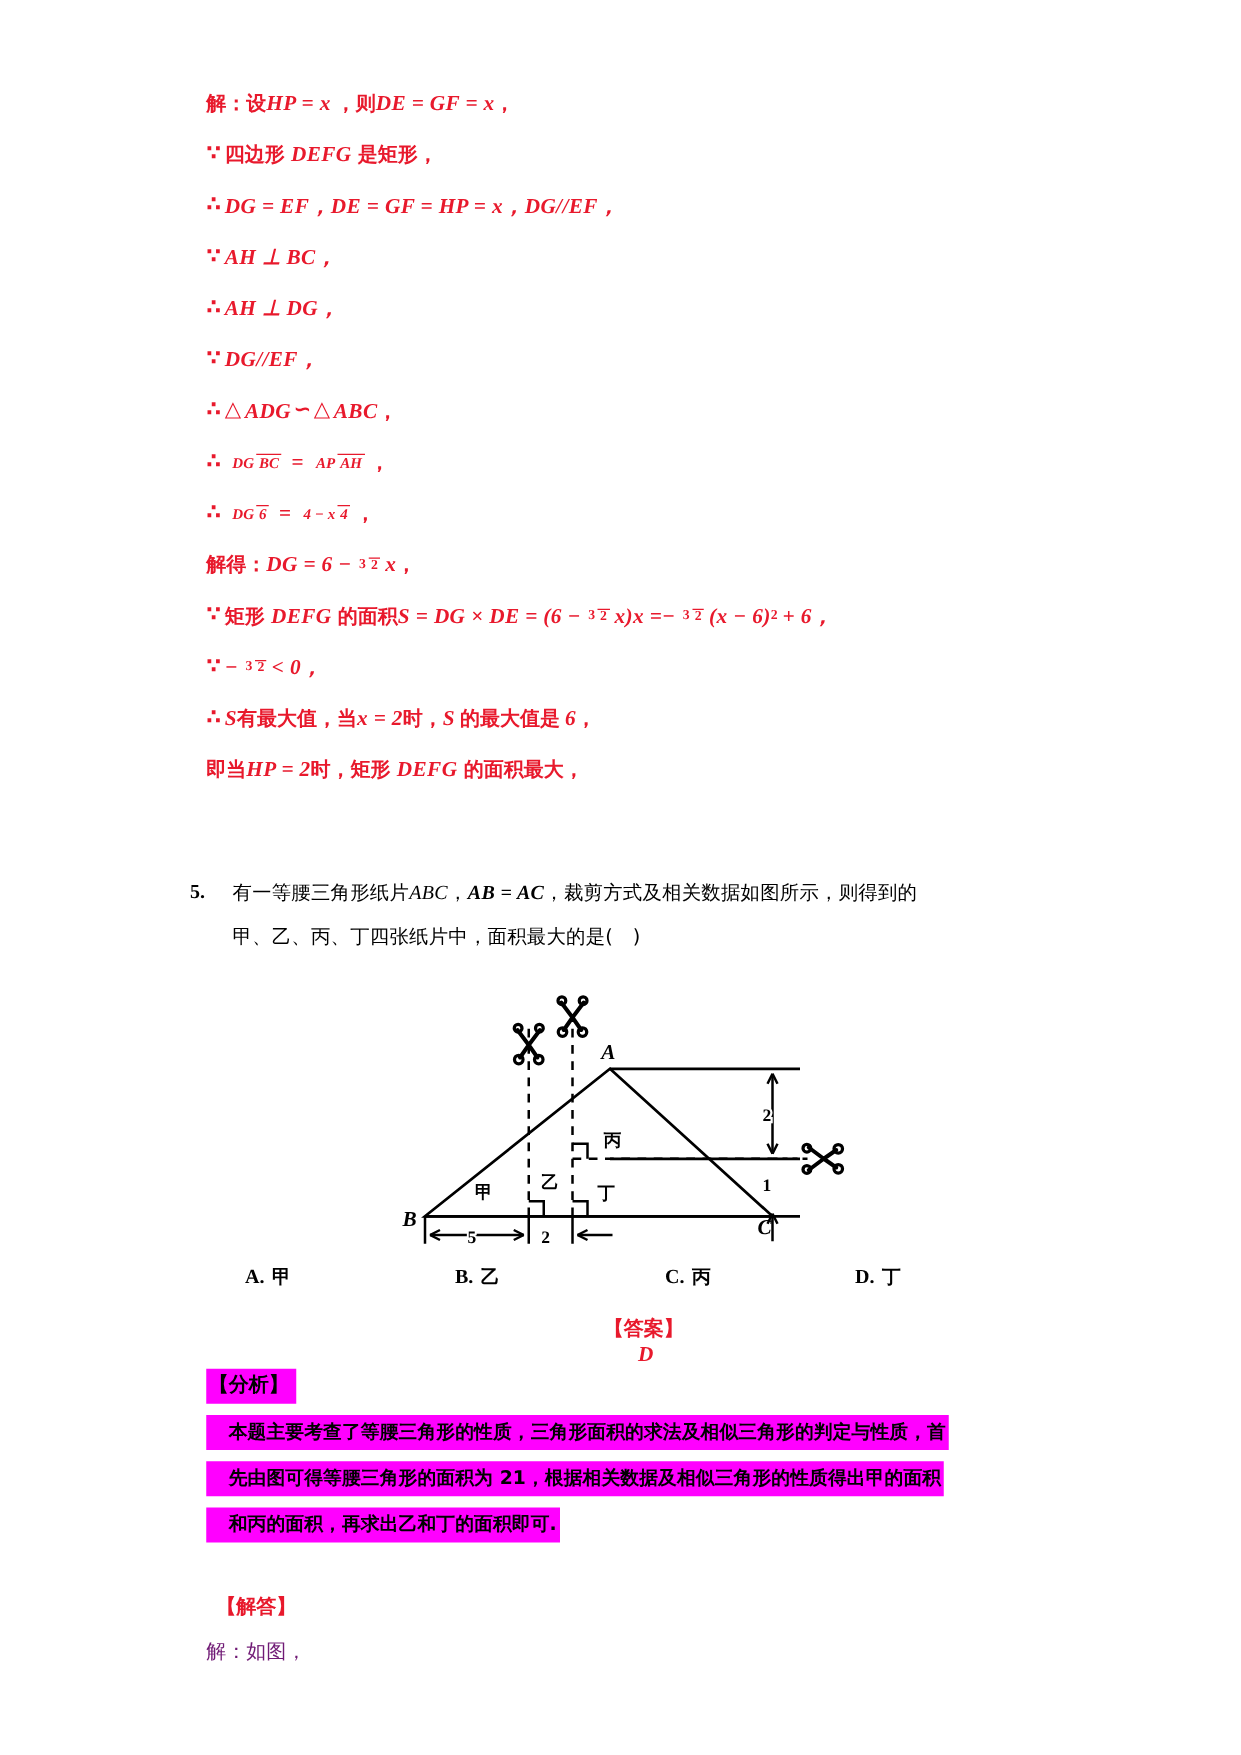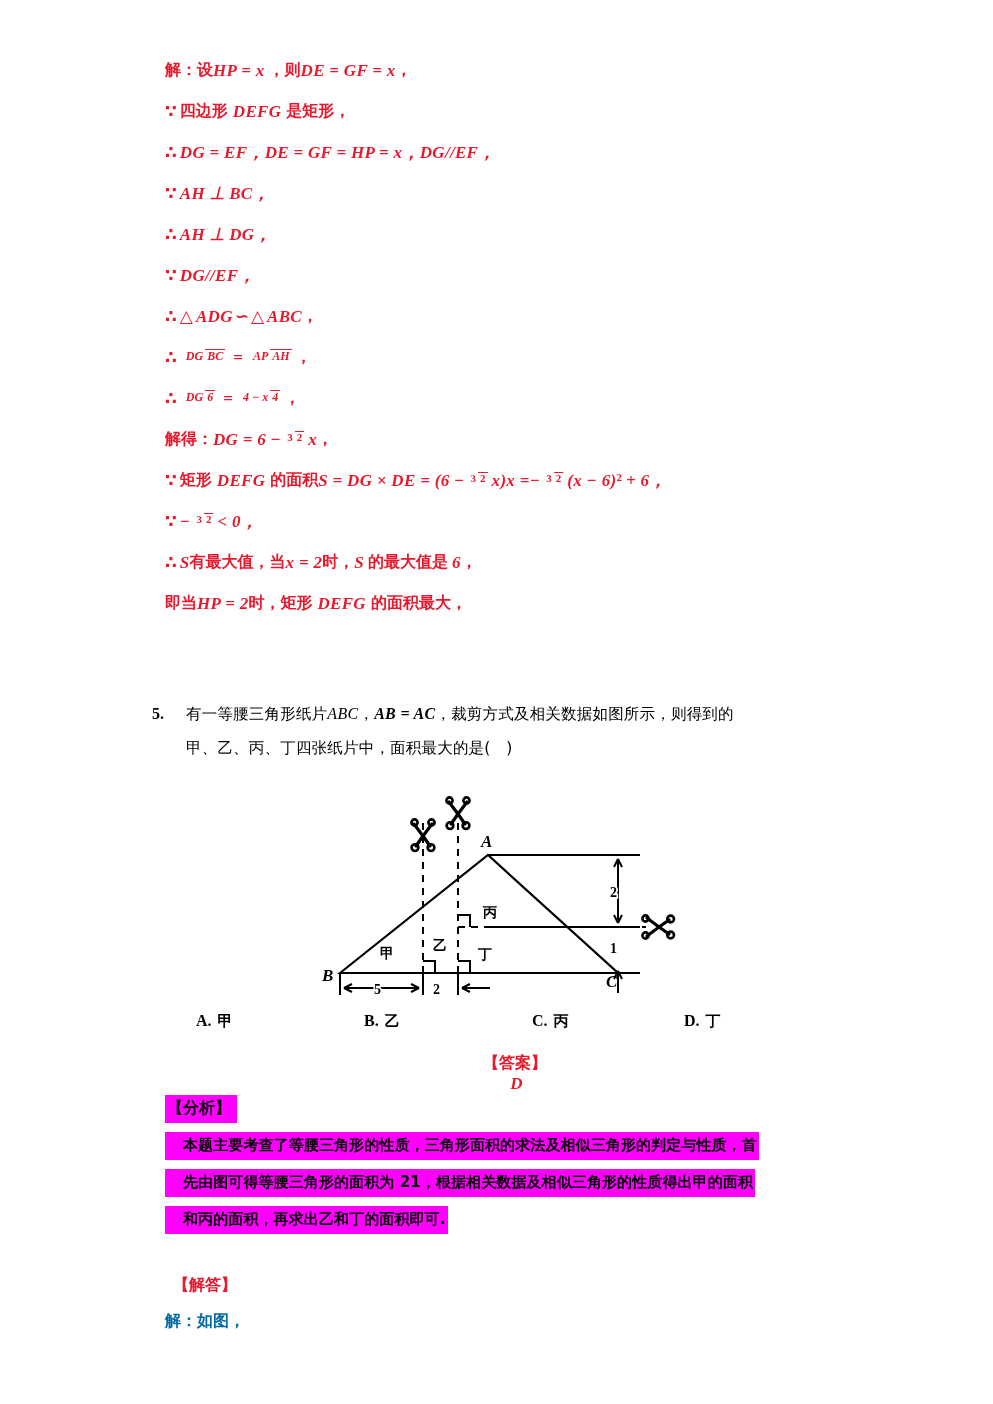--- a/index.html
+++ b/index.html
@@ -10,21 +10,21 @@
   }
   .page{position:absolute;left:0;top:0;width:993px;height:1404px;}
   .content{position:absolute;left:165px;top:62px;width:700px;}
 
   
   .rline{
     color:#e8192c;font-weight:bold;font-size:17px;
     line-height:1;margin:0 0 0 0;white-space:nowrap;
     display:flex;align-items:center;
   }
-  .rrow{height:41px;display:flex;align-items:flex-start;}
+  .rrow{height:41px;display:flex;align-items:center;}
   .mi{font-style:italic;font-family:"Liberation Serif",serif;letter-spacing:.3px;}
   .cjk{font-family:"DejaVu Sans",sans-serif;font-weight:bold;font-size:16px;}
   .op{margin:0 4px;}
   .sym{font-family:"DejaVu Sans",sans-serif;margin-right:3px;}
 
   
   .frac{display:inline-flex;flex-direction:row;align-items:center;
         vertical-align:middle;margin:0 4px;line-height:1;}
   .frac .num{font-size:12px;font-style:italic;padding:0 2px;}
   .frac .den{font-size:12px;font-style:italic;padding:0 2px;border-top:1.6px solid #e8192c;}
@@ -58,21 +58,21 @@
   .ans-line .tag{font-family:"DejaVu Sans",sans-serif;}
   .ans-line .dval{font-style:italic;font-family:"Liberation Serif",serif;margin-left:3px;font-size:17px;}
 
   .hl{background:#ff00ff;color:#000;font-weight:bold;
       font-family:"DejaVu Sans",sans-serif;}
   .hl-tag{display:inline-block;padding:3px 6px 4px 2px;font-size:16px;}
   .hl-row{height:37px;display:flex;align-items:center;}
   .hl-body{display:inline-block;padding:4px 2px 5px 18px;font-size:15px;letter-spacing:.1px;white-space:nowrap;}
   .an-wrap{position:absolute;left:165px;top:1090px;width:700px;}
   .solve-wrap{position:absolute;left:165px;top:1275px;}
-  .solve-line{color:#0369a1;font-weight:bold;font-size:16px;
+  .solve-line{color:#701a75;font-weight:normal;font-size:16px;
               font-family:"DejaVu Sans",sans-serif;}
 </style>
 </head>
 <body>
 
 <div class="page">
 
   <div class="content">
 
     <div class="rrow rline">

